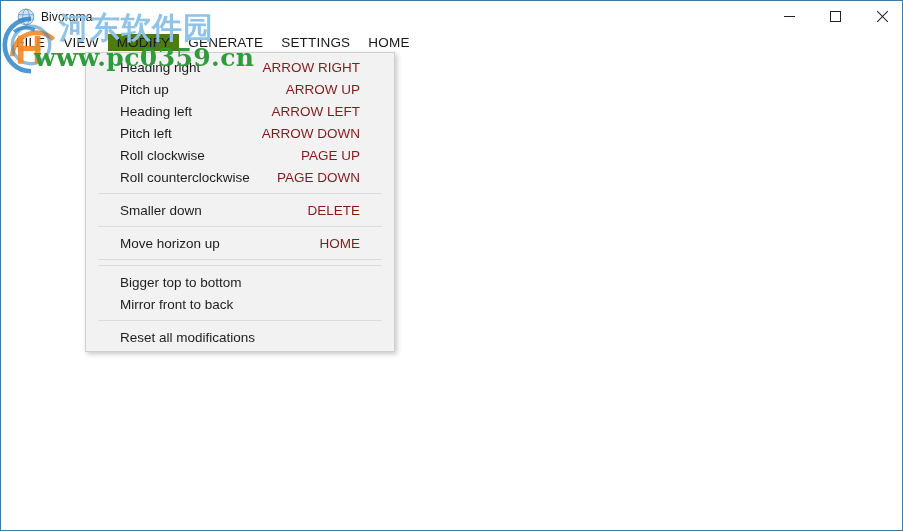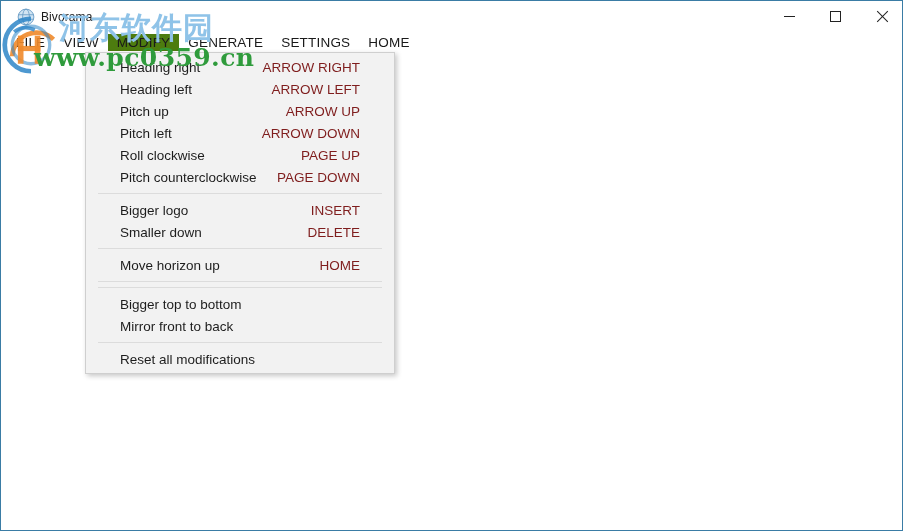--- a/index.html
+++ b/index.html
@@ -197,46 +197,42 @@
     <div class="menu-top-item">HOME</div>
   </div>
 
   <div id="dropdown">
 
     <div class="dd-item">
       <span class="dd-label">Heading right</span>
       <span class="dd-shortcut">ARROW RIGHT</span>
     </div>
     <div class="dd-item">
+      <span class="dd-label">Pitch up</span>
+      <span class="dd-shortcut">ARROW UP</span>
+    </div>
+    <div class="dd-item">
       <span class="dd-label">Heading left</span>
       <span class="dd-shortcut">ARROW LEFT</span>
     </div>
     <div class="dd-item">
-      <span class="dd-label">Pitch up</span>
-      <span class="dd-shortcut">ARROW UP</span>
-    </div>
-    <div class="dd-item">
       <span class="dd-label">Pitch left</span>
       <span class="dd-shortcut">ARROW DOWN</span>
     </div>
     <div class="dd-item">
       <span class="dd-label">Roll clockwise</span>
       <span class="dd-shortcut">PAGE UP</span>
     </div>
     <div class="dd-item">
-      <span class="dd-label">Pitch counterclockwise</span>
+      <span class="dd-label">Roll counterclockwise</span>
       <span class="dd-shortcut">PAGE DOWN</span>
     </div>
 
     <div class="dd-sep"></div>
 
-    <div class="dd-item">
-      <span class="dd-label">Bigger logo</span>
-      <span class="dd-shortcut">INSERT</span>
-    </div>
     <div class="dd-item">
       <span class="dd-label">Smaller down</span>
       <span class="dd-shortcut">DELETE</span>
     </div>
 
     <div class="dd-sep"></div>
 
     <div class="dd-item">
       <span class="dd-label">Move horizon up</span>
       <span class="dd-shortcut">HOME</span>

